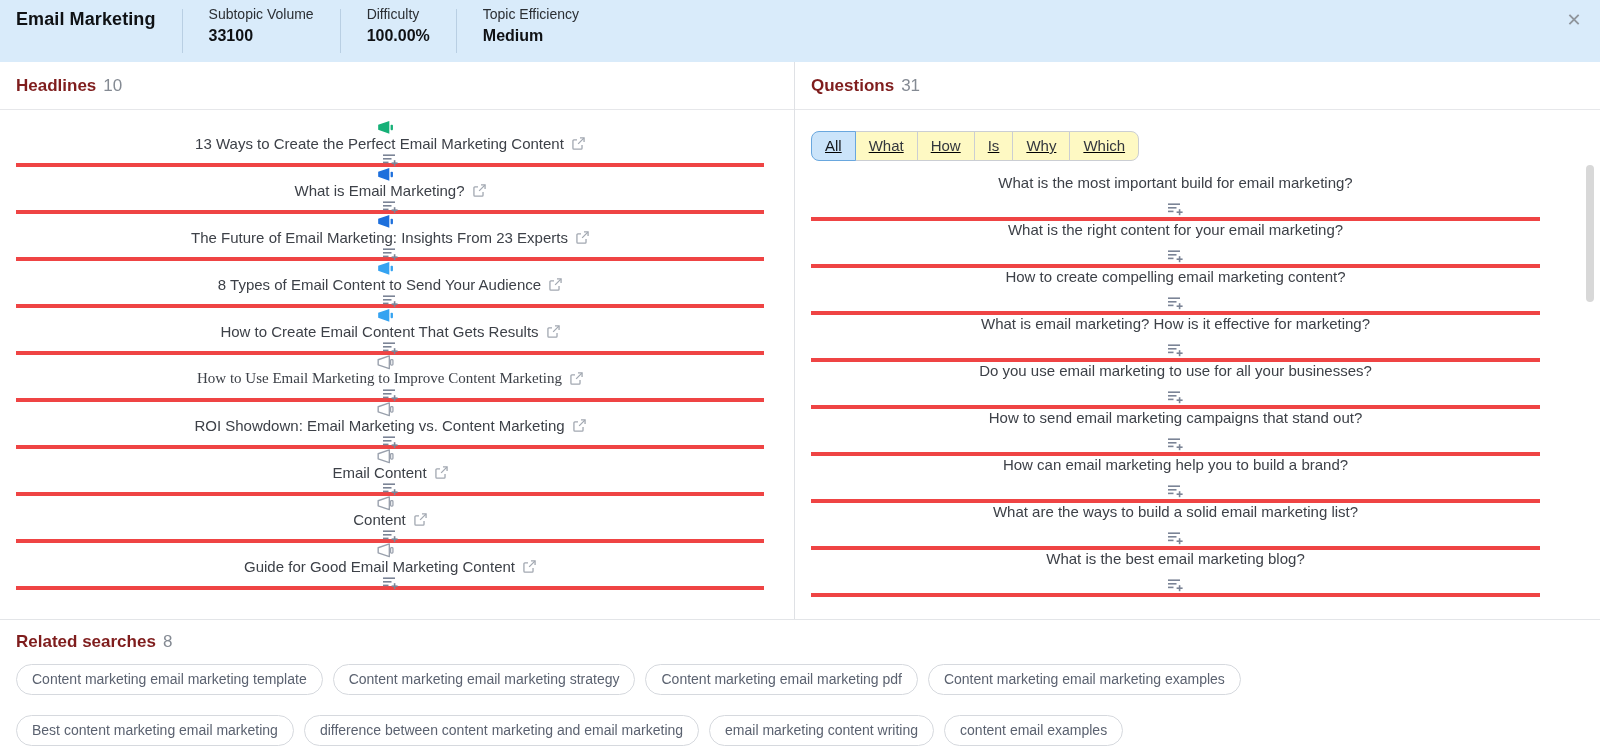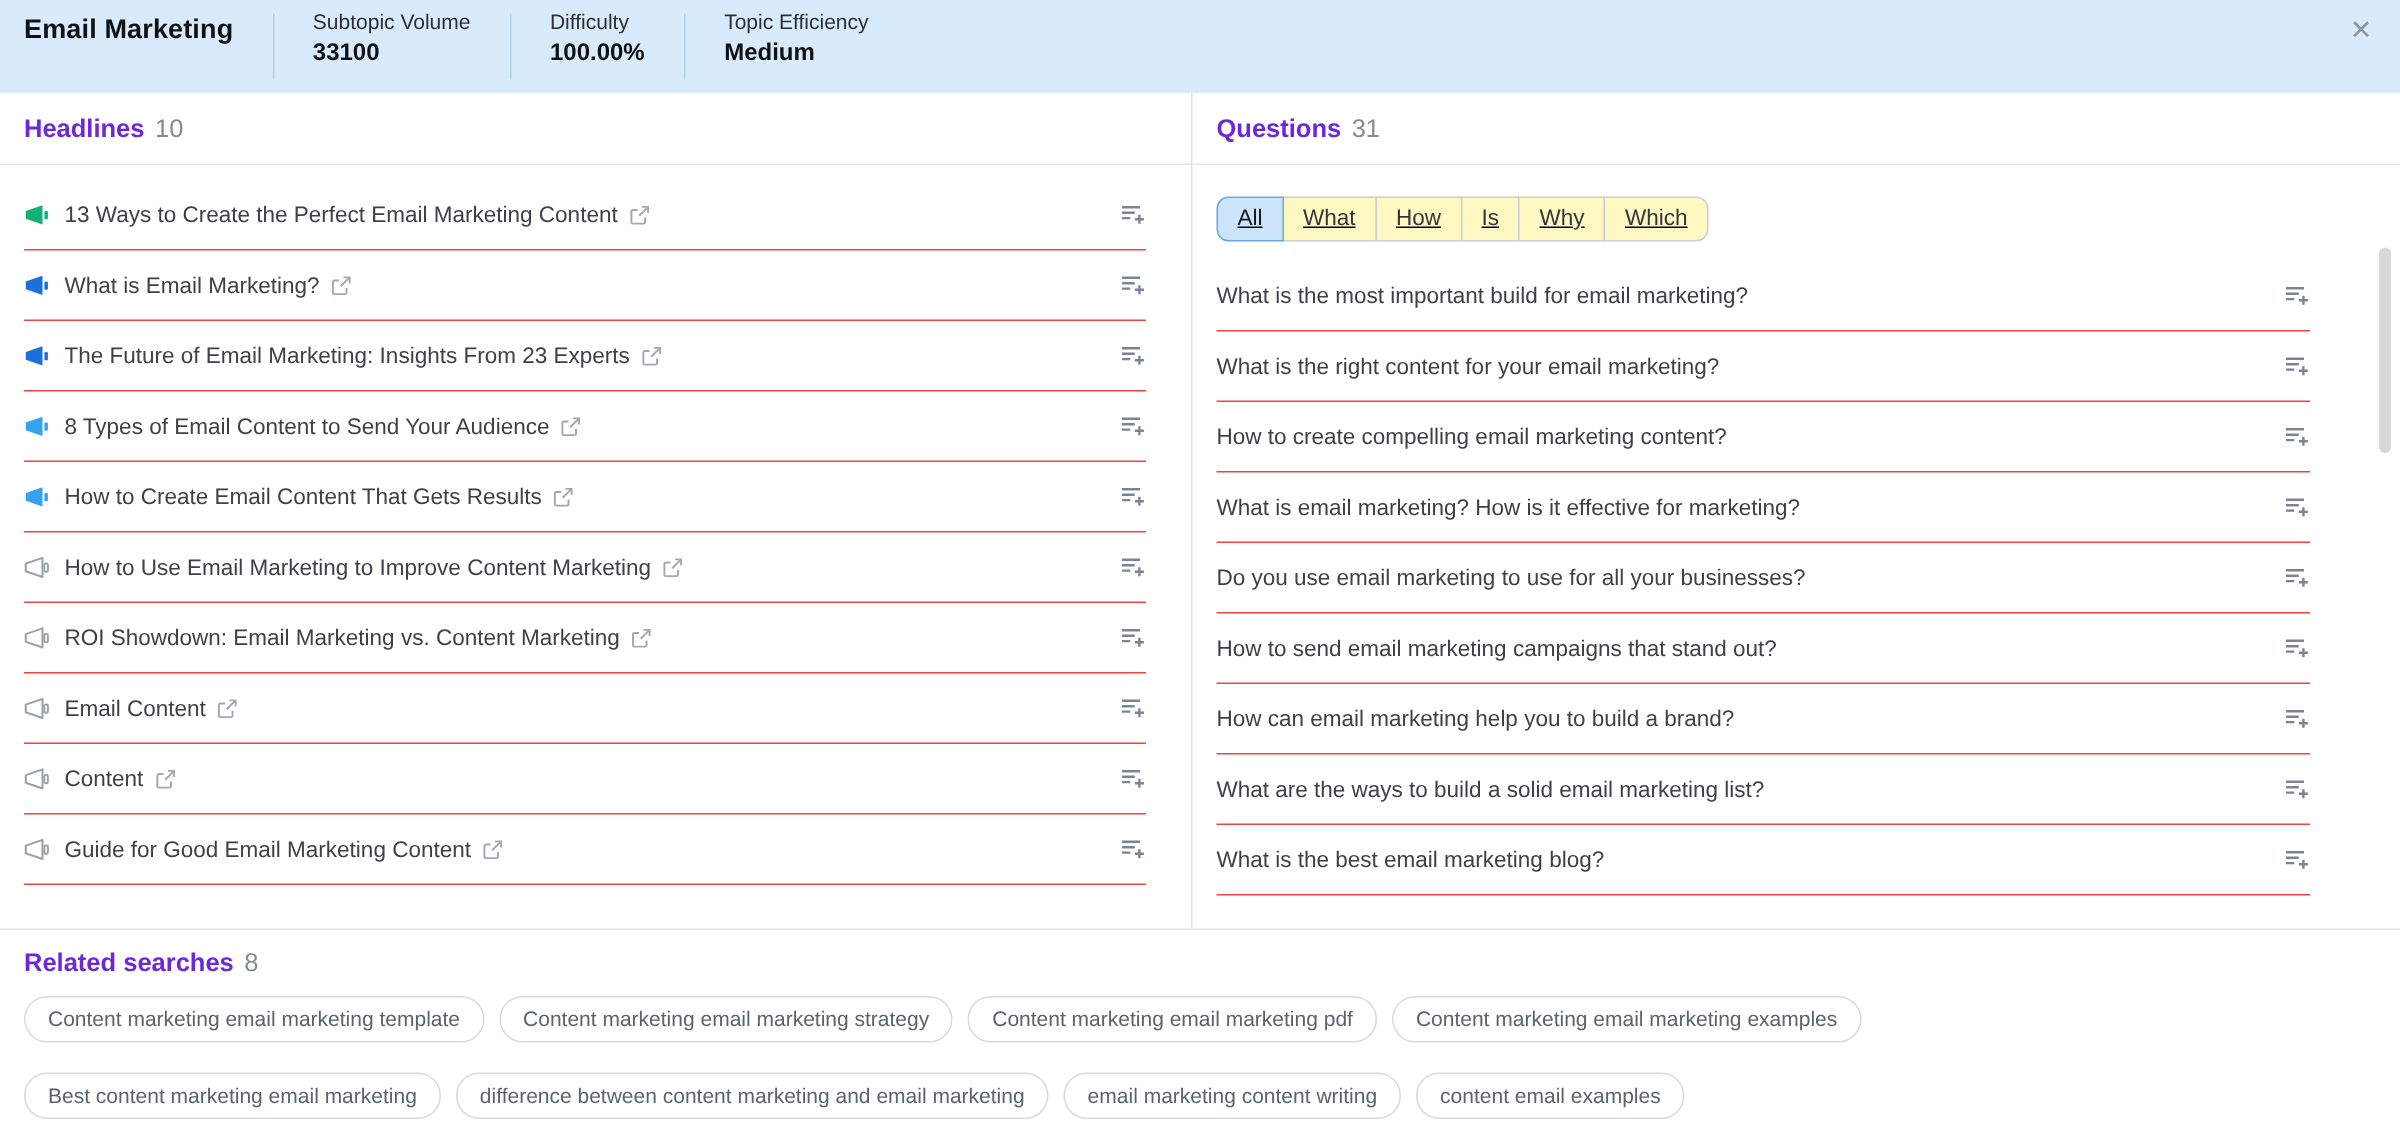--- a/index.html
+++ b/index.html
@@ -12,26 +12,26 @@
   .stat { padding:5px 0 0 26px; }
   .stat-label { font-size:14px; color:#2b2f34; line-height:18px; }
   .stat-value { font-size:16px; font-weight:bold; color:#0f1114; line-height:22px; margin-top:2px; }
   .close-btn { position:absolute; right:14px; top:8px; width:24px; height:24px; display:flex; align-items:center; justify-content:center; cursor:pointer; color:#8f959c; font-size:18px; line-height:1; }
 
   
   .main { display:flex; height:558px; border-bottom:1px solid #e3e5e8; }
   .panel-left { width:795px; border-right:1px solid #dfe1e5; display:flex; flex-direction:column; }
   .panel-right { flex:1; position:relative; display:flex; flex-direction:column; }
   .panel-head { height:48px; display:flex; align-items:center; padding:0 16px; border-bottom:1px solid #e6e7ea; flex:none; }
-  .panel-title { font-size:17px; font-weight:bold; color:#6d28d9; }
+  .panel-title { font-size:17px; font-weight:bold; color:#7f1d1d; }
   .panel-count { font-size:17px; color:#848a93; margin-left:7px; }
 
   
   .rows { padding:10px 0 0 0; }
-  .row { height:47px; display:flex; align-items:center; margin:0 16px; border-bottom:1px solid #ef4444; }
+  .row { height:47px; display:flex; align-items:center; margin:0 16px; border-bottom:4px solid #ef4444;flex-direction:column; }
   .panel-left .row { margin-right:30px; }
   .panel-right .rows { padding-top:13px; }
   .panel-right .row { margin-right:60px; }
   .row-text { font-size:15px; color:#3d4148; white-space:nowrap; }
   .megaphone-wrap { width:17px; height:15px; margin-right:10px; flex:none; display:flex; align-items:center; }
   svg.megaphone .horn { fill:currentColor; }
   svg.megaphone .stub { fill:currentColor; }
   svg.megaphone.outline .horn { fill:none; stroke:currentColor; stroke-width:1.3; stroke-linejoin:round; }
   svg.megaphone.outline .stub { fill:none; stroke:currentColor; stroke-width:1.2; }
   .ext-link { margin-left:8px; color:#a2a8b1; flex:none; display:flex; cursor:pointer; }
@@ -235,21 +235,21 @@
     </span>
   </div>
 
   <div class="row">
     <span class="megaphone-wrap" style="color: rgb(154, 161, 173);">
       <svg class="megaphone outline" width="17" height="15" viewBox="0 0 16 14">
         <polygon class="horn" points="11.6,0.8 1.1,4.4 1.1,9.2 11.6,12.8"></polygon>
         <rect class="stub" x="12.8" y="4.3" width="2.2" height="5.2" rx="0.8"></rect>
       </svg>
     </span>
-    <span style="display:flex;align-items:center;">
+    <span style="display:flex;align-items:center;font-family:Liberation Serif, serif;">
       <span class="row-text">How to Use Email Marketing to Improve Content Marketing</span>
       <span class="ext-link">
         <svg width="13" height="13" viewBox="0 0 14 14" fill="none" stroke="currentColor" stroke-width="1.4">
           <path d="M10.8 8.6 V12 a1 1 0 0 1 -1 1 H2 a1 1 0 0 1 -1 -1 V4.2 a1 1 0 0 1 1 -1 h3.4"></path>
           <path d="M8.6 1 H13 v4.4"></path>
           <path d="M12.8 1.2 L6.6 7.4"></path>
         </svg>
       </span>
     </span>
     <span class="row-spacer"></span>

